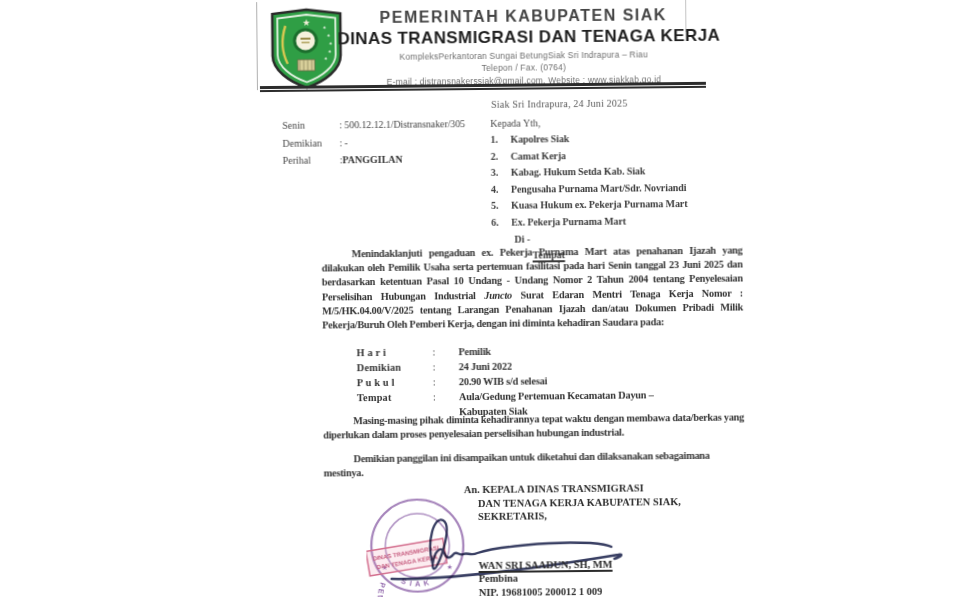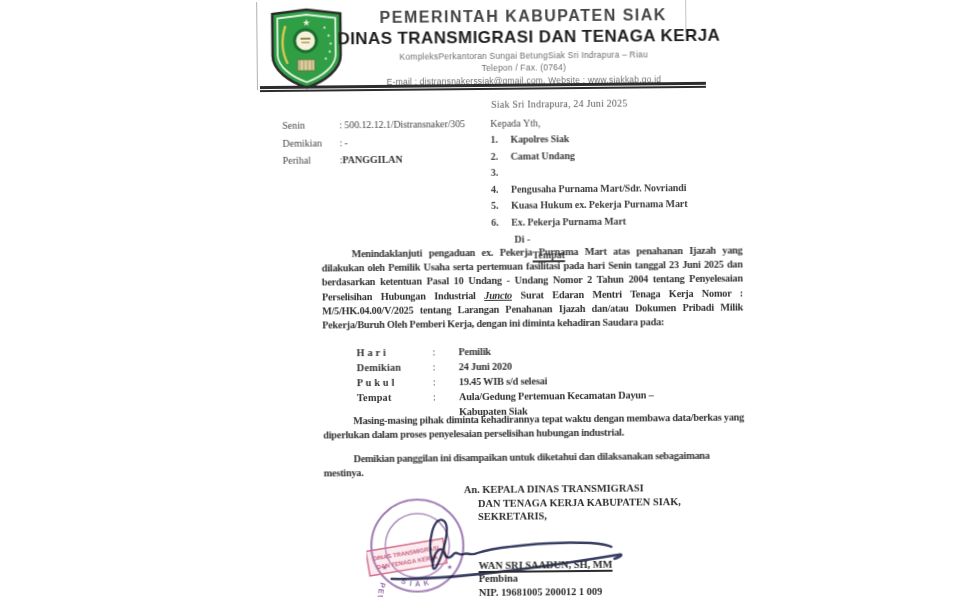--- a/index.html
+++ b/index.html
@@ -34,21 +34,21 @@
   .recip-sal{margin-bottom:3px;color:#4a4a4a;}
   .recip-row{display:flex;font-weight:bold;line-height:16.6px;letter-spacing:-0.1px;white-space:nowrap;}
   .recip-num{width:13px;margin-right:7px;}
   .di-line{font-weight:bold;margin-left:23px;line-height:16.6px;}
   .tempat-line{font-weight:bold;margin-left:41px;line-height:16.6px;text-decoration:underline;text-decoration-thickness:1.5px;text-underline-offset:2px;}
 
   .body-text{color:#333;font-weight:bold;letter-spacing:-0.25px;}
   .p1{left:322px;top:246px;width:421px;font-size:10.3px;line-height:14.2px;text-align:justify;text-align-last:left;text-indent:30px;}
   .p2{left:322px;top:413px;width:421px;font-size:10.3px;line-height:14.4px;text-align:justify;text-align-last:left;text-indent:30px;}
   .p3{left:322px;top:451px;width:421px;font-size:10.3px;line-height:14.4px;text-align:left;text-indent:30px;}
-  .it{font-style:italic;text-decoration:underline;}
+  .it{font-style:italic;}
 
   .details{left:356px;top:344px;font-size:10.3px;color:#333;width:390px;}
   .det-row{display:flex;line-height:15px;}
   .det-label{width:76px;font-weight:bold;letter-spacing:.2px;}
   .det-colon{width:26px;}
   .det-val{font-weight:bold;letter-spacing:-0.2px;}
 
   .sig-text{left:462px;top:483px;font-size:10.4px;color:#2e2e2e;font-weight:bold;line-height:13.6px;white-space:nowrap;}
   .sig-indent{margin-left:14px;}
 
@@ -115,24 +115,25 @@
   </div>
 
   <div class="abs recip serif">
     <div class="recip-sal">Kepada Yth,</div>
     <div class="recip-row">
       <span class="recip-num">1.</span>
       <span>Kapolres Siak</span>
     </div>
     <div class="recip-row">
       <span class="recip-num">2.</span>
-      <span>Camat Undang</span>
+      <span>Camat Kerja</span>
     </div>
     <div class="recip-row">
       <span class="recip-num">3.</span>
+      <span>Kabag. Hukum Setda Kab. Siak</span>
     </div>
     <div class="recip-row">
       <span class="recip-num">4.</span>
       <span>Pengusaha Purnama Mart/Sdr. Novriandi</span>
     </div>
     <div class="recip-row">
       <span class="recip-num">5.</span>
       <span>Kuasa Hukum ex. Pekerja Purnama Mart</span>
     </div>
     <div class="recip-row">
@@ -147,26 +148,26 @@
 
   <div class="abs details serif">
     <div class="det-row">
       <span class="det-label">H a r i</span>
       <span class="det-colon">:</span>
       <span class="det-val">Pemilik</span>
     </div>
     <div class="det-row">
       <span class="det-label">Demikian</span>
       <span class="det-colon">:</span>
-      <span class="det-val">24 Juni 2020</span>
+      <span class="det-val">24 Juni 2022</span>
     </div>
     <div class="det-row">
       <span class="det-label">P u k u l</span>
       <span class="det-colon">:</span>
-      <span class="det-val">19.45 WIB s/d selesai</span>
+      <span class="det-val">20.90 WIB s/d selesai</span>
     </div>
     <div class="det-row">
       <span class="det-label">Tempat</span>
       <span class="det-colon">:</span>
       <span class="det-val">
         <span style="display:block">Aula/Gedung Pertemuan Kecamatan Dayun –</span>
         <span style="display:block">Kabupaten Siak</span>
       </span>
     </div>
   </div>

